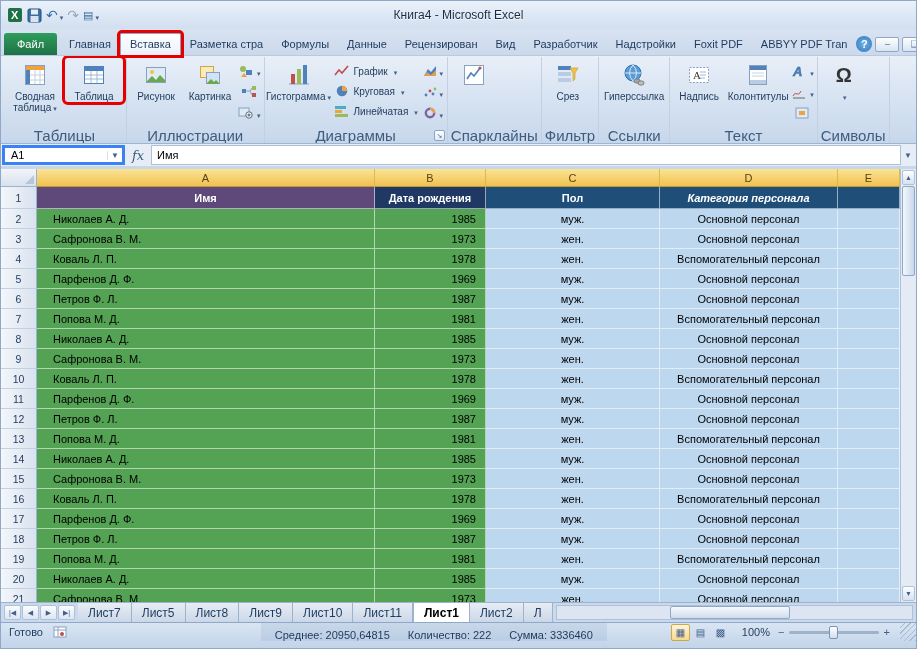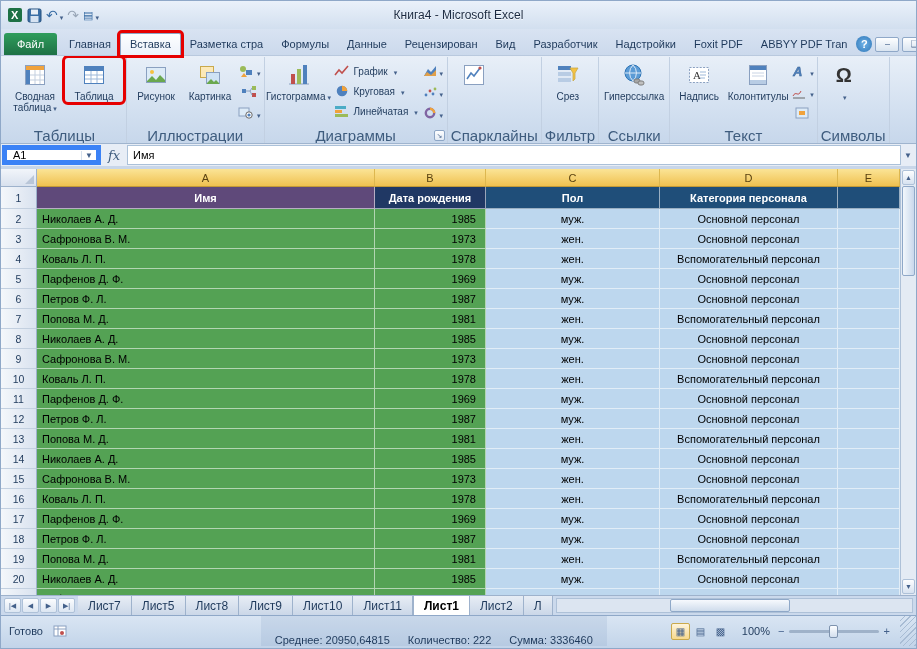--- a/index.html
+++ b/index.html
@@ -33,60 +33,60 @@
 .blabel{font-size:10px;line-height:11px;text-align:center;color:#1E395B}
 .dd::after{content:"▾";font-size:7px;color:#44618B;margin-left:2px}
 .smallcol{display:flex;flex-direction:column;gap:3px;padding-top:4px}
 .sbtn{min-width:22px;height:18px;display:flex;align-items:center;justify-content:center;gap:1px}
 .chartcol{display:flex;flex-direction:column;gap:2px;padding-top:4px}
 .citem{display:flex;align-items:center;gap:4px;font-size:10px;color:#1E395B;height:18px;padding:0 3px;white-space:nowrap}
 .omega{font-size:20px;font-weight:bold;color:#333}
 .dl{position:absolute;right:2px;bottom:2px;width:11px;height:11px;border:1px solid #8DA6C6;border-radius:2px;font-size:7px;color:#44618B;display:flex;align-items:center;justify-content:center;background:linear-gradient(#FDFEFF,#E2EAF4)}
 
 .fbar{height:22px;display:flex;align-items:stretch;background:#E7EDF6;padding:1px;flex:none}
-.namebox{width:99px;background:#fff;border:5px solid #3b82f6;display:flex;align-items:center;font-size:11px;padding-left:6px;color:#000}
+.namebox{width:123px;background:#fff;border:3px solid #3b82f6;display:flex;align-items:center;font-size:11px;padding-left:6px;color:#000}
 .nbdd{margin-left:auto;width:15px;border-left:1px solid #D5E0EC;text-align:center;color:#44618B;font-size:8px}
 .fxbtn{width:26px;display:flex;align-items:center;justify-content:center;font-family:"DejaVu Serif",serif;font-style:italic;font-size:13px;color:#3E5C7E}
 .finput{flex:1;background:#fff;border:1px solid #ABC1D9;display:flex;align-items:center;padding-left:5px;font-size:11px;color:#000}
 .fexpand{width:14px;display:flex;align-items:center;justify-content:center;color:#44618B;font-size:8px}
 .gapstrip{height:3px;background:#C8D6E9;flex:none}
 
 .sheetwrap{flex:1;display:flex;min-height:0;background:#fff}
 .sheet{flex:1;display:flex;flex-direction:column;min-width:0}
 .chrow{height:18px;display:flex;flex:none}
 .corner{width:36px;background:linear-gradient(#F2F5FA,#D8E1EE);border-right:1px solid #9EB2CC;border-bottom:1px solid #9EB2CC;position:relative;flex:none}
 .corner::after{content:"";position:absolute;right:2px;bottom:2px;border-left:9px solid transparent;border-bottom:9px solid #B9C6D8}
 .colh{background:linear-gradient(var(--gold_top,#FBE496),var(--gold_bottom,#F0C150));border-right:1px solid #DDB74F;border-bottom:1px solid #C49A37;font-size:11px;color:#5A4210;display:flex;align-items:center;justify-content:center}
 .col-a{width:338px;flex:none}.col-b{width:111px;flex:none}.col-c{width:174px;flex:none}.col-d{width:178px;flex:none}.col-e{flex:1;min-width:0}
 .rows{flex:1;overflow:hidden;background:#E9EDF2}
 .grow{display:flex;height:20px}
 .grow.r1{height:22px}
 .rownum{width:36px;flex:none;background:linear-gradient(90deg,#F4F7FB,#D9E2EF);border-right:1px solid #9EB2CC;border-bottom:1px solid #C3D0E0;font-size:10.5px;color:#1E395B;display:flex;align-items:center;justify-content:center}
 .cell{font-size:11px;color:#000;display:flex;align-items:center;border-right:1px solid rgba(255,255,255,.55);border-bottom:1px solid rgba(255,255,255,.55);overflow:hidden;white-space:nowrap}
 .cell.hd{color:#fff;font-weight:bold;justify-content:center}
-.cell.a{background:var(--green,#54A254);padding-left:5px}
+.cell.a{background:var(--green,#54A254);padding-left:16px}
 .cell.b{background:var(--green,#54A254);justify-content:flex-end;padding-right:9px}
 .cell.c,.cell.d,.cell.e{background:var(--lightblue,#BDD7EE)}
 .cell.c,.cell.d{justify-content:center}
 
 .vscroll{width:16px;flex:none;background:#E4EBF4;border-left:1px solid #AEC1D8;display:flex;flex-direction:column}
 .varrow{height:15px;margin:1px;display:flex;align-items:center;justify-content:center;font-size:7px;color:#44618B;background:linear-gradient(#FDFEFF,#D7E2F0);border:1px solid #AEC1D8;border-radius:2px;flex:none}
 .vthumb{height:90px;margin:0 1px;background:linear-gradient(90deg,#F2F7FC,#C9D8EC);border:1px solid #8FA8C8;border-radius:2px;flex:none}
 .vfill{flex:1}
 
 .stabs{height:20px;display:flex;align-items:stretch;background:#CBD9EC;border-top:1px solid #9EB2CC;flex:none}
 .snav{display:flex;align-items:center;padding:0 3px;gap:1px}
 .snavb{min-width:17px;height:15px;display:flex;align-items:center;justify-content:center;font-size:7px;color:#44618B;background:linear-gradient(#FBFCFE,#DCE6F2);border:1px solid #AEC1D8;border-radius:2px;padding:0 1px}
 .stlist{display:flex;align-items:stretch}
 .stab{padding:0 10px;display:flex;align-items:center;font-size:12px;color:#1E395B;background:linear-gradient(#E7EDF5,#CBD7E8);border-right:1px solid #9EB2CC;white-space:nowrap}
 .stab.active{background:#fff;font-weight:bold;color:#000;border-left:1px solid #9EB2CC}
 .hscr{flex:1;margin:2px 3px;background:#DCE5F1;border:1px solid #AEC1D8;position:relative;min-width:40px}
 .hthumb{position:absolute;left:32%;width:120px;top:0;bottom:0;background:linear-gradient(#F6F9FD,#CFDCEC);border:1px solid #8FA8C8;border-radius:2px}
 
-.status{height:33px;display:flex;align-items:center;background:linear-gradient(#D9E5F3,#C2D4E9);border-top:1px solid #8FA8C8;font-size:11px;color:#1E395B;padding:0 0 2px 8px;flex:none}
+.status{height:26px;display:flex;align-items:center;background:linear-gradient(#D9E5F3,#C2D4E9);border-top:1px solid #8FA8C8;font-size:11px;color:#1E395B;padding:0 0 7px 8px;flex:none}
 .modelbl{margin-right:10px}
 .statsband{margin-left:auto;margin-right:64px;display:flex;gap:18px;background:rgba(125,155,195,.18);height:100%;align-items:flex-end;padding:0 14px}
 .viewbtns{display:flex;gap:1px;margin-right:12px}
 .vbtn{width:19px;height:17px;display:flex;align-items:center;justify-content:center;font-size:10px;color:#44618B;border:1px solid transparent;border-radius:2px}
 .vbtn.activeview{background:linear-gradient(#FEF4DC,#F7D98C);border-color:#C9A94C}
 .zoomtxt{margin-right:8px}
 .slider{display:flex;align-items:center;gap:5px;width:112px;margin-right:10px}
 .szbtn{font-size:11px;color:#44618B}
 .sl-track{flex:1;height:3px;background:#9FB2C9;border-radius:2px;position:relative}
 .sl-tick{position:absolute;left:50%;top:-3px;width:1px;height:9px;background:#7E93AE}
@@ -457,21 +457,21 @@
           <div class="colh col-c">C</div>
           <div class="colh col-d">D</div>
           <div class="colh col-e">E</div>
         </div>
       <div class="rows">
           <div class="grow r1">
             <div class="rownum">1</div>
             <div class="cell hd col-a" style="background: var(--purple);">Имя</div>
             <div class="cell hd col-b" style="background: var(--navy);">Дата рождения</div>
             <div class="cell hd col-c" style="background: var(--darkblue);">Пол</div>
-            <div class="cell hd col-d" style="background: var(--darkblue);">Категория персонала</div>
+            <div class="cell hd col-d" style="background: var(--darkblue); font-style: italic;">Категория персонала</div>
             <div class="cell hd col-e" style="background: var(--darkblue);"></div>
           </div>
           <div class="grow">
             <div class="rownum">2</div>
             <div class="cell a col-a">Николаев А. Д.</div>
             <div class="cell b col-b">1985</div>
             <div class="cell c col-c">муж.</div>
             <div class="cell d col-d">Основной персонал</div>
             <div class="cell e col-e"></div>
           </div>

